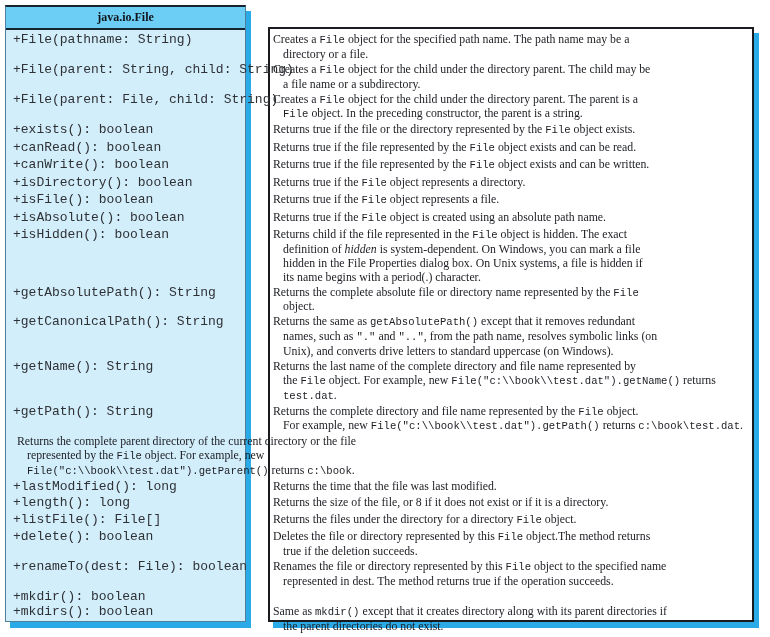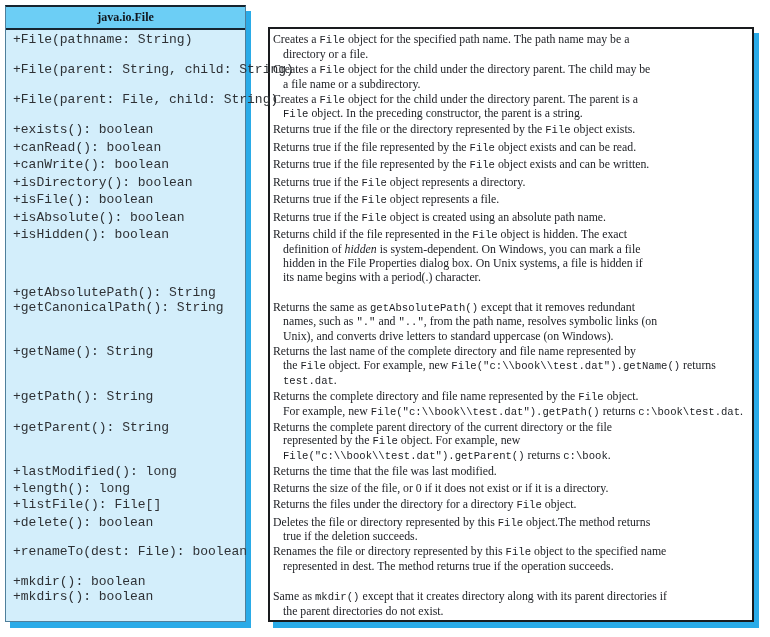--- a/index.html
+++ b/index.html
@@ -97,51 +97,52 @@
       </div>
       <div class="row normal">
         <div class="method">+isHidden(): boolean</div>
         <div class="desc"><span class="seg-t">Returns child if the file represented in the </span><span class="seg-c">File</span><span class="seg-t"> object is hidden. The exact
 definition of </span><span class="seg-i">hidden</span><span class="seg-t"> is system-dependent. On Windows, you can mark a file
 hidden in the File Properties dialog box. On Unix systems, a file is hidden if
 its name begins with a period(.) character.</span></div>
       </div>
       <div class="row normal">
         <div class="method">+getAbsolutePath(): String</div>
+        <div class="desc"><span class="seg-t">Returns the complete absolute file or directory name represented by the </span><span class="seg-c">File</span><span class="seg-t">
+object.</span></div>
       </div>
       <div class="row normal">
         <div class="method">+getCanonicalPath(): String</div>
         <div class="desc"><span class="seg-t">Returns the same as </span><span class="seg-c">getAbsolutePath()</span><span class="seg-t"> except that it removes redundant
 names, such as </span><span class="seg-c">"."</span><span class="seg-t"> and </span><span class="seg-c">".."</span><span class="seg-t">, from the path name, resolves symbolic links (on
 Unix), and converts drive letters to standard uppercase (on Windows).</span></div>
       </div>
       <div class="row normal">
         <div class="method">+getName(): String</div>
         <div class="desc"><span class="seg-t">Returns the last name of the complete directory and file name represented by
 the </span><span class="seg-c">File</span><span class="seg-t"> object. For example, new </span><span class="seg-c">File("c:\\book\\test.dat").getName()</span><span class="seg-t"> returns
 </span><span class="seg-c">test.dat</span><span class="seg-t">.</span></div>
       </div>
       <div class="row normal">
         <div class="method">+getPath(): String</div>
         <div class="desc"><span class="seg-t">Returns the complete directory and file name represented by the </span><span class="seg-c">File</span><span class="seg-t"> object.
 For example, new </span><span class="seg-c">File("c:\\book\\test.dat").getPath()</span><span class="seg-t"> returns </span><span class="seg-c">c:\book\test.dat</span><span class="seg-t">.</span></div>
       </div>
       <div class="row normal">
-        <div class="method">+getParent(): String</div>
         <div class="desc"><span class="seg-t">Returns the complete parent directory of the current directory or the file
 represented by the </span><span class="seg-c">File</span><span class="seg-t"> object. For example, new
 </span><span class="seg-c">File("c:\\book\\test.dat").getParent()</span><span class="seg-t"> returns </span><span class="seg-c">c:\book</span><span class="seg-t">.</span></div>
       </div>
       <div class="row tight">
         <div class="method">+lastModified(): long</div>
         <div class="desc"><span class="seg-t">Returns the time that the file was last modified.</span></div>
       </div>
       <div class="row tight">
         <div class="method">+length(): long</div>
-        <div class="desc"><span class="seg-t">Returns the size of the file, or 0 if it does not exist or if it is a directory.</span></div>
+        <div class="desc"><span class="seg-t">Returns the size of the file, or 8 if it does not exist or if it is a directory.</span></div>
       </div>
       <div class="row tight">
         <div class="method">+listFile(): File[]</div>
         <div class="desc"><span class="seg-t">Returns the files under the directory for a directory </span><span class="seg-c">File</span><span class="seg-t"> object.</span></div>
       </div>
       <div class="row normal">
         <div class="method">+delete(): boolean</div>
         <div class="desc"><span class="seg-t">Deletes the file or directory represented by this </span><span class="seg-c">File</span><span class="seg-t"> object.The method returns
 true if the deletion succeeds.</span></div>
       </div>

